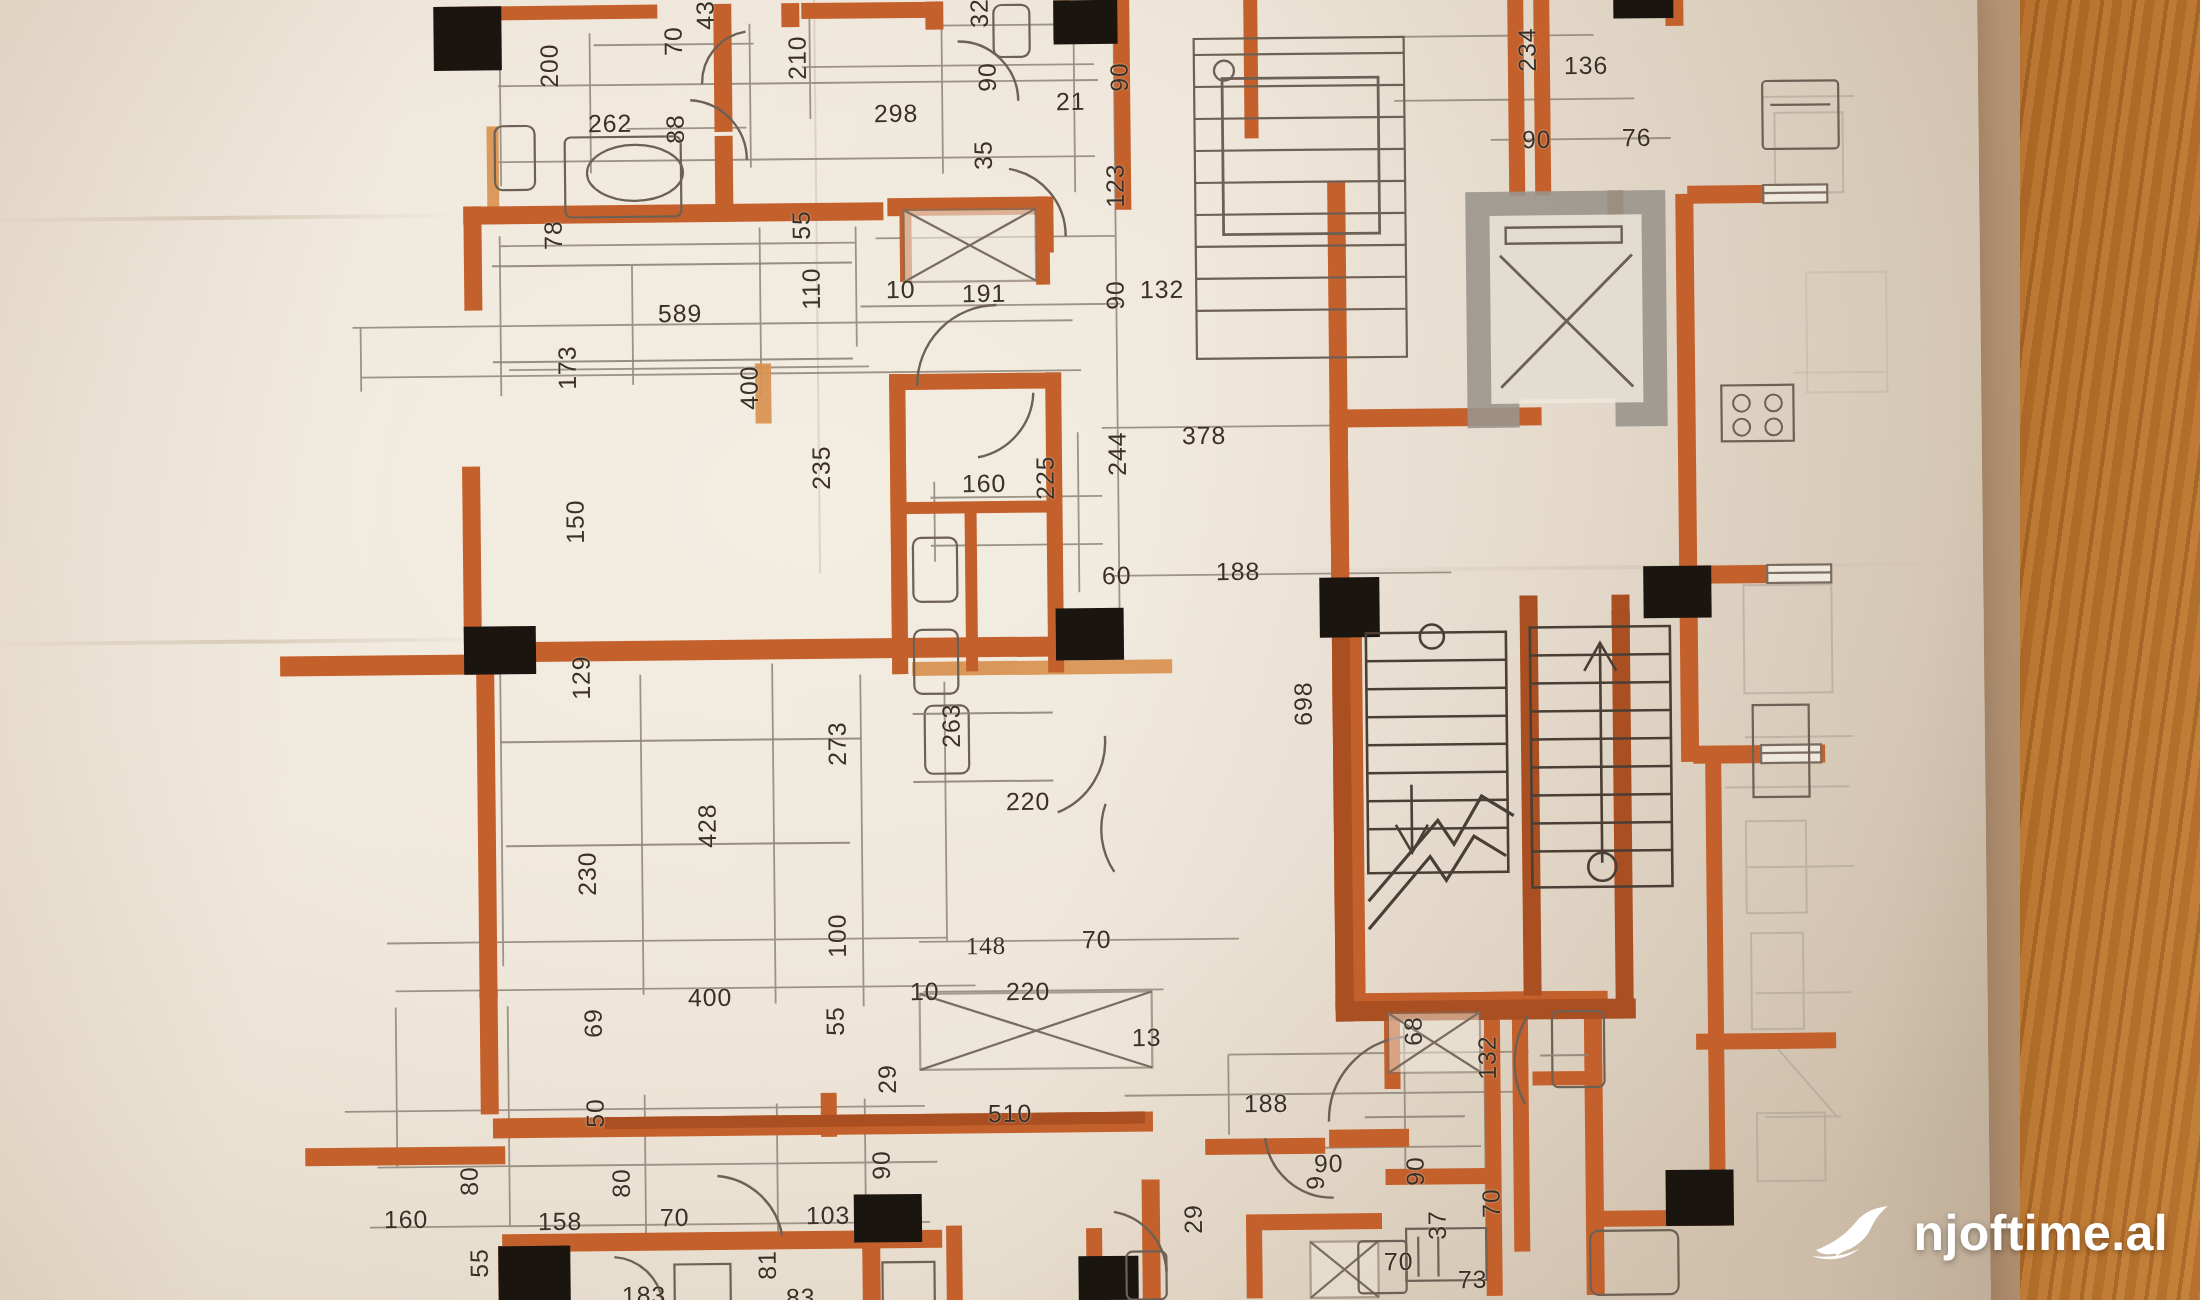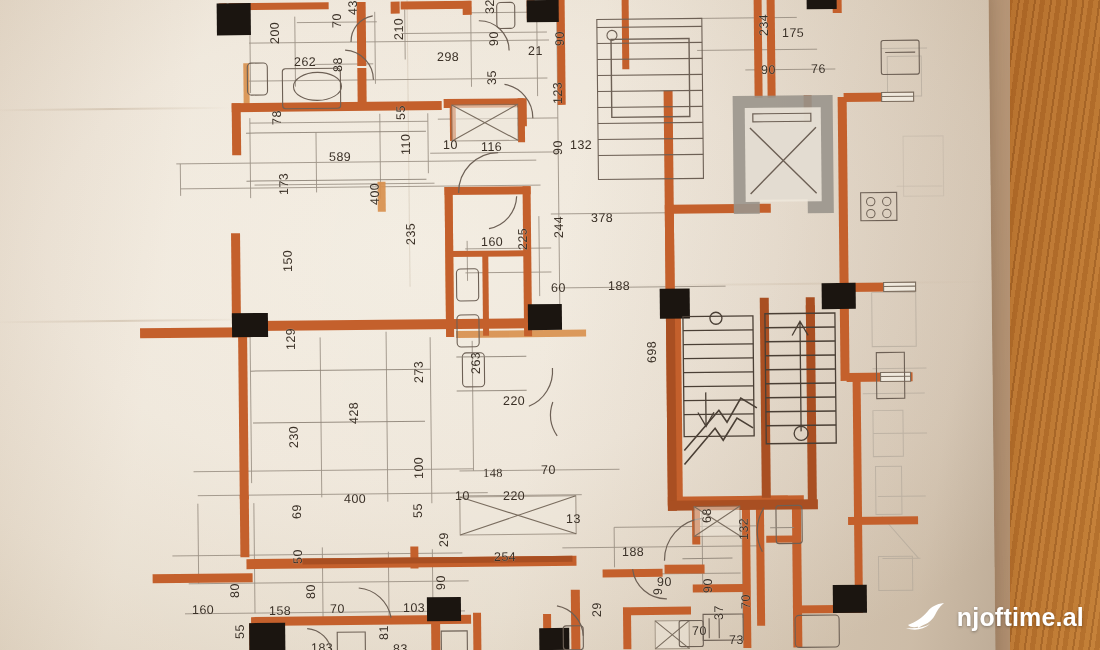--- a/index.html
+++ b/index.html
@@ -400,21 +400,21 @@
       <div class="lbl v" style="left: 487px; top: 46px; transform: rotate(-0.6deg) rotate(-90deg);">90</div>
       <div class="lbl" style="left: 528px; top: 44px; transform: rotate(-0.6deg);">21</div>
       <div class="lbl v" style="left: 553px; top: 46px; transform: rotate(-0.6deg) rotate(-90deg);">90</div>
       <div class="lbl v" style="left: 485px; top: 85px; transform: rotate(-0.6deg) rotate(-90deg);">35</div>
       <div class="lbl v" style="left: 551px; top: 104px; transform: rotate(-0.6deg) rotate(-90deg);">123</div>
       <div class="lbl v" style="left: 270px; top: 125px; transform: rotate(-0.6deg) rotate(-90deg);">78</div>
       <div class="lbl" style="left: 329px; top: 150px; transform: rotate(-0.6deg);">589</div>
       <div class="lbl v" style="left: 394px; top: 120px; transform: rotate(-0.6deg) rotate(-90deg);">55</div>
       <div class="lbl v" style="left: 399px; top: 155px; transform: rotate(-0.6deg) rotate(-90deg);">110</div>
       <div class="lbl" style="left: 443px; top: 138px; transform: rotate(-0.6deg);">10</div>
-      <div class="lbl" style="left: 481px; top: 140px; transform: rotate(-0.6deg);">116</div>
+      <div class="lbl" style="left: 481px; top: 140px; transform: rotate(-0.6deg);">191</div>
       <div class="lbl v" style="left: 551px; top: 155px; transform: rotate(-0.6deg) rotate(-90deg);">90</div>
       <div class="lbl" style="left: 570px; top: 138px; transform: rotate(-0.6deg);">132</div>
       <div class="lbl v" style="left: 277px; top: 195px; transform: rotate(-0.6deg) rotate(-90deg);">173</div>
       <div class="lbl v" style="left: 368px; top: 205px; transform: rotate(-0.6deg) rotate(-90deg);">400</div>
       <div class="lbl v" style="left: 404px; top: 245px; transform: rotate(-0.6deg) rotate(-90deg);">235</div>
       <div class="lbl" style="left: 481px; top: 235px; transform: rotate(-0.6deg);">160</div>
       <div class="lbl v" style="left: 516px; top: 250px; transform: rotate(-0.6deg) rotate(-90deg);">225</div>
       <div class="lbl v" style="left: 552px; top: 238px; transform: rotate(-0.6deg) rotate(-90deg);">244</div>
       <div class="lbl" style="left: 591px; top: 211px; transform: rotate(-0.6deg);">378</div>
       <div class="lbl v" style="left: 281px; top: 272px; transform: rotate(-0.6deg) rotate(-90deg);">150</div>
@@ -430,21 +430,21 @@
       <div class="lbl v" style="left: 412px; top: 479px; transform: rotate(-0.6deg) rotate(-90deg);">100</div>
       <div class="lbl" style="left: 344px; top: 492px; transform: rotate(-0.6deg);">400</div>
       <div class="lbl" style="left: 483px; top: 466px; transform: rotate(-0.6deg); font-family: Liberation Serif, serif;">148</div>
       <div class="lbl" style="left: 541px; top: 463px; transform: rotate(-0.6deg);">70</div>
       <div class="lbl" style="left: 566px; top: 464px; transform: rotate(-0.6deg); margin-top: 48px;">13</div>
       <div class="lbl" style="left: 455px; top: 489px; transform: rotate(-0.6deg);">10</div>
       <div class="lbl" style="left: 503px; top: 489px; transform: rotate(-0.6deg);">220</div>
       <div class="lbl v" style="left: 290px; top: 519px; transform: rotate(-0.6deg) rotate(-90deg);">69</div>
       <div class="lbl v" style="left: 411px; top: 518px; transform: rotate(-0.6deg) rotate(-90deg);">55</div>
       <div class="lbl v" style="left: 437px; top: 547px; transform: rotate(-0.6deg) rotate(-90deg);">29</div>
-      <div class="lbl" style="left: 494px; top: 550px; transform: rotate(-0.6deg);">254</div>
+      <div class="lbl" style="left: 494px; top: 550px; transform: rotate(-0.6deg);">510</div>
       <div class="lbl" style="left: 622px; top: 545px; transform: rotate(-0.6deg);">188</div>
       <div class="lbl v" style="left: 700px; top: 523px; transform: rotate(-0.6deg) rotate(-90deg);">68</div>
       <div class="lbl v" style="left: 737px; top: 540px; transform: rotate(-0.6deg) rotate(-90deg);">132</div>
       <div class="lbl" style="left: 192px; top: 603px; transform: rotate(-0.6deg);">160</div>
       <div class="lbl v" style="left: 228px; top: 598px; transform: rotate(-0.6deg) rotate(-90deg);">80</div>
       <div class="lbl v" style="left: 291px; top: 564px; transform: rotate(-0.6deg) rotate(-90deg);">50</div>
       <div class="lbl" style="left: 269px; top: 604px; transform: rotate(-0.6deg);">158</div>
       <div class="lbl v" style="left: 304px; top: 599px; transform: rotate(-0.6deg) rotate(-90deg);">80</div>
       <div class="lbl" style="left: 330px; top: 602px; transform: rotate(-0.6deg);">70</div>
       <div class="lbl" style="left: 371px; top: 601px; transform: rotate(-0.6deg); margin-left: 32px;">103</div>
@@ -454,21 +454,21 @@
       <div class="lbl v" style="left: 701px; top: 593px; transform: rotate(-0.6deg) rotate(-90deg);">90</div>
       <div class="lbl" style="left: 692px; top: 624px; transform: rotate(-0.6deg);">70</div>
       <div class="lbl v" style="left: 712px; top: 620px; transform: rotate(-0.6deg) rotate(-90deg);">37</div>
       <div class="lbl v" style="left: 739px; top: 609px; transform: rotate(-0.6deg) rotate(-90deg);">70</div>
       <div class="lbl" style="left: 729px; top: 633px; transform: rotate(-0.6deg);">73</div>
       <div class="lbl v" style="left: 590px; top: 617px; transform: rotate(-0.6deg) rotate(-90deg);">29</div>
       <div class="lbl v" style="left: 377px; top: 640px; transform: rotate(-0.6deg) rotate(-90deg);">81</div>
       <div class="lbl" style="left: 393px; top: 642px; transform: rotate(-0.6deg);">83</div>
       <div class="lbl" style="left: 311px; top: 641px; transform: rotate(-0.6deg);">183</div>
       <div class="lbl v" style="left: 757px; top: 36px; transform: rotate(-0.6deg) rotate(-90deg);">234</div>
-      <div class="lbl" style="left: 782px; top: 26px; transform: rotate(-0.6deg);">175</div>
+      <div class="lbl" style="left: 782px; top: 26px; transform: rotate(-0.6deg);">136</div>
       <div class="lbl" style="left: 761px; top: 63px; transform: rotate(-0.6deg);">90</div>
       <div class="lbl" style="left: 811px; top: 62px; transform: rotate(-0.6deg);">76</div>
       <div class="lbl v" style="left: 233px; top: 639px; transform: rotate(-0.6deg) rotate(-90deg);">55</div>
     </div>
 
   <div class="wm">
     <svg width="44" height="30" viewBox="0 0 44 30">
       <path d="M2 23 C10 20 16 16 22 9 C25 5 30 2 38 1 C33 5 31 9 29 13 C26 19 19 24 10 25 C7 25.5 4 25 2 23 Z" fill="#ffffff"></path>
       <path d="M12 24 C17 20 22 15 27 8 C23 17 18 23 12 26 Z" fill="#ffffff"></path>
       <path d="M0 26 C8 27 17 26 24 22 C17 28 8 29 0 26 Z" fill="#ffffff"></path>

